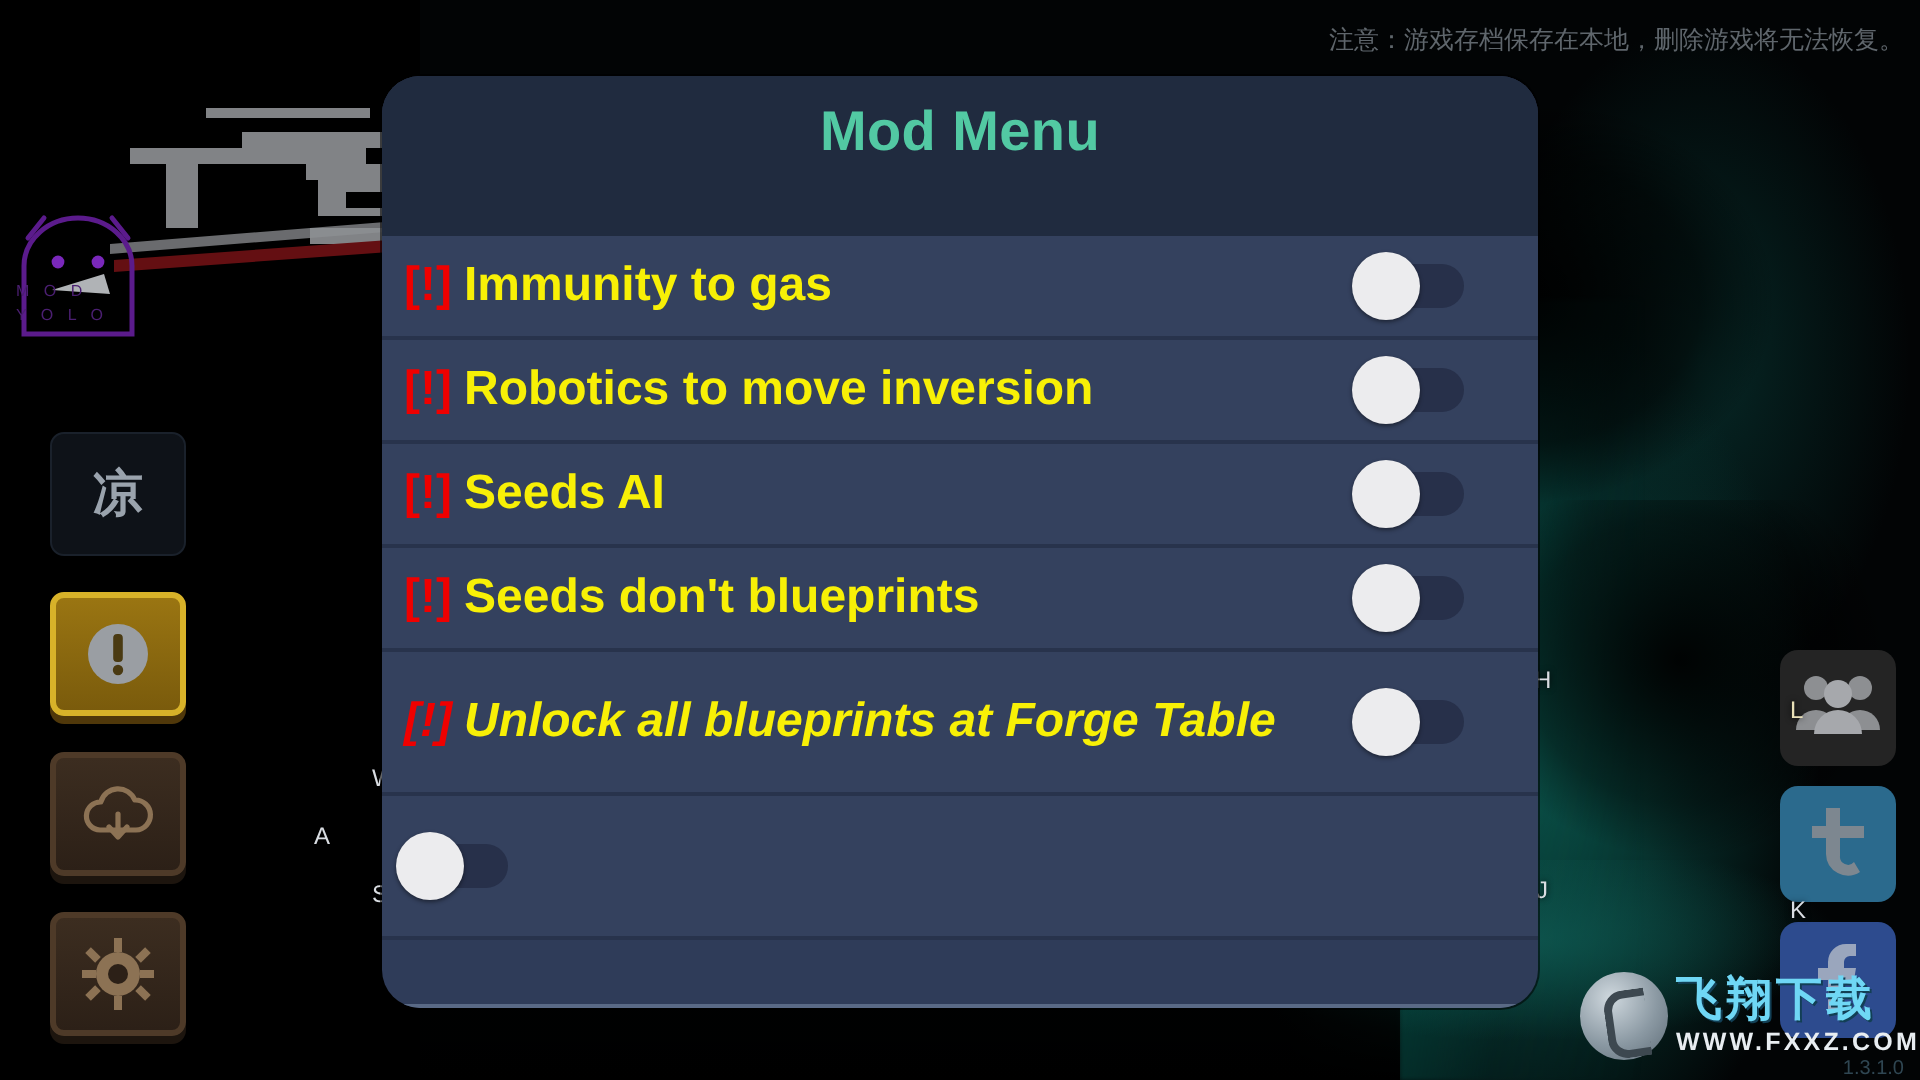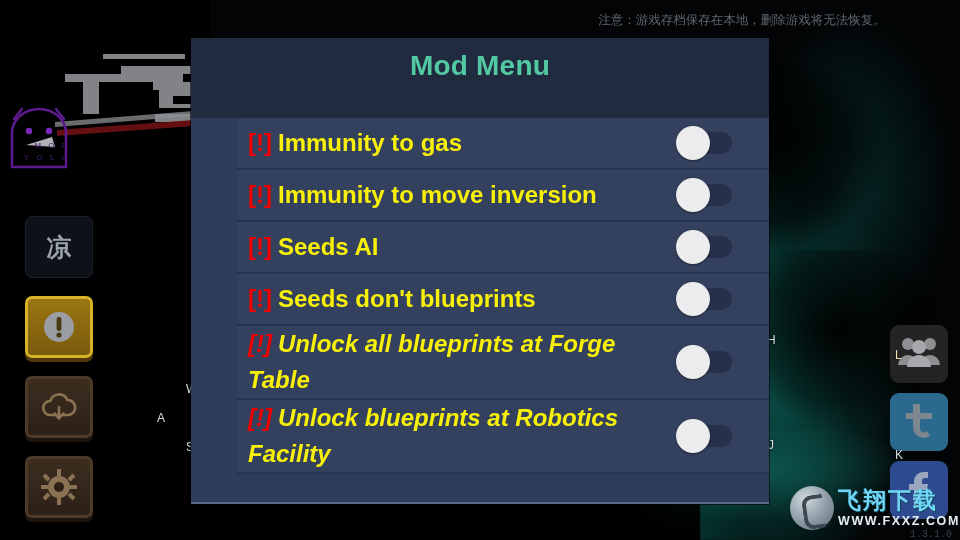--- a/index.html
+++ b/index.html
@@ -86,21 +86,21 @@
 
   
   .modyolo {
     position: absolute;
     left: 8px; top: 103px;
     width: 62px; height: 68px;
   }
   .modyolo-text {
     position: absolute;
     left: 0; right: 0;
-    text-align: right;
+    text-align: left;
     color: #4b1f72;
     font-size: 8px;
     letter-spacing: 2.5px;
     font-family: "Liberation Sans", sans-serif;
   }
 
   
   .rail-btn {
     position: absolute;
     left: 25px;
@@ -173,60 +173,60 @@
   .key-h { left: 767px; top: 333px; }
   .key-j { left: 768px; top: 438px; }
   .key-l { left: 895px; top: 348px; color: #e9e0b8; }
   .key-k { left: 895px; top: 448px; }
 
   
   .notice {
     position: absolute;
     right: 8px;
     width: 420px;
-    text-align: center;
+    text-align: right;
     color: #5f666c;
     font-size: 12.5px;
     line-height: 15px;
     font-family: Liberation Serif, serif;
     z-index: 3;
   }
   .notice-1 { top: 13px; }
   .notice-2 { top: 28px; }
 
   
   #mod-panel {
     position: absolute;
     left: 191px;
     top: 38px;
     width: 578px;
     height: 466px;
     background: #2f3c59;
     box-shadow: 0 0 0 1px rgba(0,0,0,0.55);
     z-index: 10;
     overflow: hidden;
+    border-radius: 19px;
   }
   .panel-header {
     height: 80px;
     background: #202b3f;
     display: flex;
     align-items: flex-start;
     justify-content: center;
   }
   .panel-title {
     margin-top: 12px;
     color: #52c9a3;
     font-size: 28px;
     font-weight: bold;
     letter-spacing: 0.2px;
     font-family: "Liberation Sans", sans-serif;
   }
   .rows {
     background: #34415e;
-    margin-left: 46px;
   }
   .mod-row {
     position: relative;
     display: flex;
     align-items: center;
     min-height: 52px;
     padding: 0 0 0 11px;
     border-bottom: 2px solid #28334c;
     box-sizing: border-box;
   }
@@ -319,21 +319,21 @@
     letter-spacing: 1.6px;
     margin-top: 3px;
     font-family: "Liberation Sans", sans-serif;
   }
   .version {
     position: absolute;
     right: 8px;
     bottom: 0px;
     color: #2f4652;
     font-size: 10px;
-    font-family: Liberation Mono, monospace;
+    font-family: Liberation Sans, sans-serif;
     z-index: 21;
   }
 </style>
 </head>
 <body>
 
 <div id="screen">
 
   <div class="bg-base"></div>
   <div class="bg-teal-a"></div>
@@ -463,21 +463,21 @@
     <div class="rows">
 
       <div class="mod-row">
         <div class="row-label"><span class="row-bang">[!]</span><span>Immunity to gas</span></div>
         <div class="toggle">
             <div class="knob"></div>
           </div>
       </div>
 
       <div class="mod-row">
-        <div class="row-label"><span class="row-bang">[!]</span><span>Immunity to move inversion</span></div>
+        <div class="row-label"><span class="row-bang">[!]</span><span>Robotics to move inversion</span></div>
         <div class="toggle">
             <div class="knob"></div>
           </div>
       </div>
 
       <div class="mod-row">
         <div class="row-label"><span class="row-bang">[!]</span><span>Seeds AI</span></div>
         <div class="toggle">
             <div class="knob"></div>
           </div>
@@ -491,21 +491,20 @@
       </div>
 
       <div class="mod-row tall">
         <div class="row-label"><span class="row-bang">[!]</span><span>Unlock all blueprints at Forge Table</span></div>
         <div class="toggle">
             <div class="knob"></div>
           </div>
       </div>
 
       <div class="mod-row tall">
-        <div class="row-label"><span class="row-bang">[!]</span><span>Unlock blueprints at Robotics Facility</span></div>
         <div class="toggle">
             <div class="knob"></div>
           </div>
       </div>
 
     </div>
 
     <div class="panel-bottom-edge"></div>
   </div>
 

